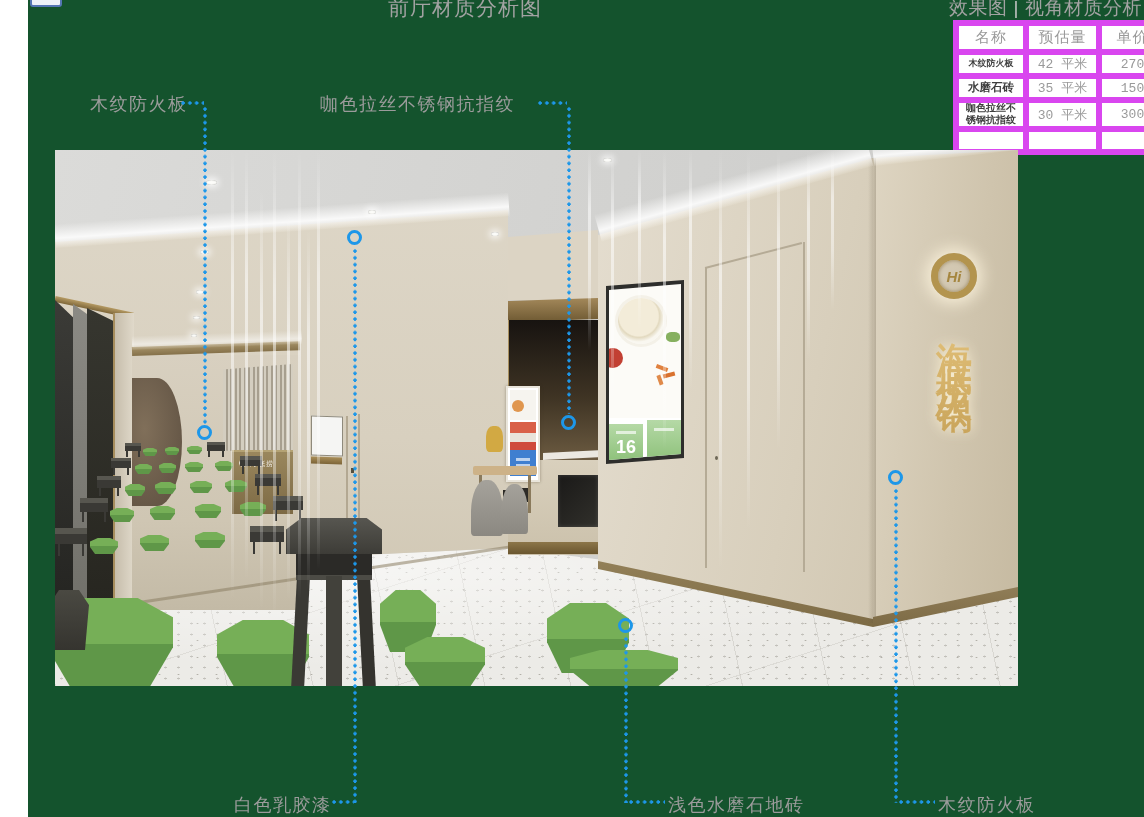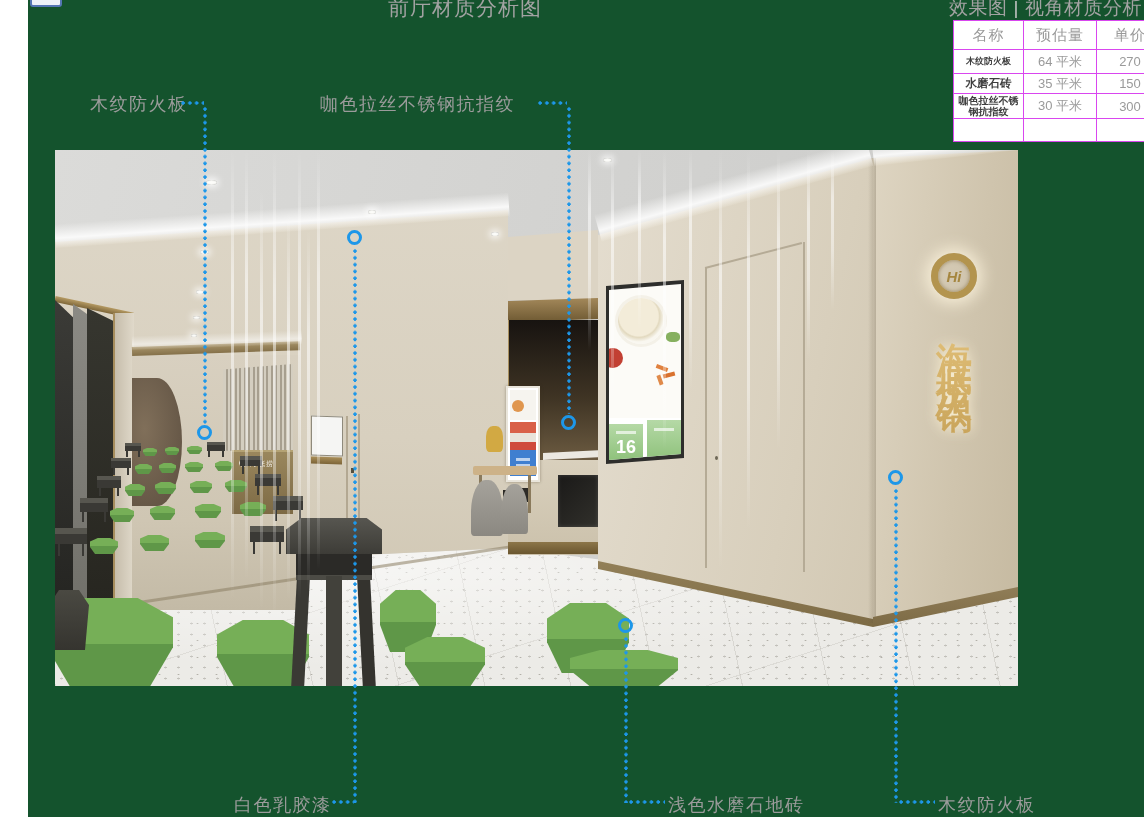--- a/index.html
+++ b/index.html
@@ -19,21 +19,21 @@
        background-image:radial-gradient(circle at 3px 2px,var(--blue) 1.5px,rgba(0,0,0,0) 1.8px);
        background-size:6.8px 4px;}
   .ring{position:absolute;width:9px;height:9px;border:3.5px solid var(--blue);border-radius:50%;background:transparent;}
   .co-label{position:absolute;color:var(--label);font-size:18px;letter-spacing:1.5px;white-space:nowrap;}
 
   
   .page-title{position:absolute;color:#a2a2a2;font-size:21px;letter-spacing:1px;white-space:nowrap;}
   .legend-title{position:absolute;color:#a2a2a2;font-size:19px;letter-spacing:0.5px;white-space:nowrap;}
   .legend-sep{color:#c4c4c4;padding:0 6px;font-weight:300;}
   table.mat{position:absolute;border-collapse:collapse;table-layout:fixed;background:#fff;}
-  table.mat td{border:1px solid #d946ef;text-align:center;vertical-align:middle;padding:0;overflow:hidden;}
+  table.mat td{border:6px solid #d946ef;text-align:center;vertical-align:middle;padding:0;overflow:hidden;font-family:Liberation Mono, monospace;}
   .mat .hd{color:#9a9a9a;font-size:15px;letter-spacing:1px;}
   .mat .nm{color:#3e3e3e;font-weight:bold;line-height:1.15;}
   .mat .vl{color:#9a9a9a;font-size:13px;}
   .edge-bar{position:absolute;background:#141414;}
   .corner-mark{position:absolute;border:2px solid #5576b4;border-radius:3px;background:#eef2f8;}
 
   
   #render{position:absolute;left:27px;top:150px;width:963px;height:536px;overflow:hidden;
           background:linear-gradient(105deg,#dbdbd9 0%,#d3d3d1 45%,#cbcbc9 100%);}
   .grain{background-image:repeating-linear-gradient(90deg,rgba(118,102,76,.07) 0 2px,rgba(0,0,0,0) 2px 6px);}
@@ -72,21 +72,21 @@
         <col style="width:67px">
       </colgroup>
     <tbody>
         <tr style="height:29px">
       <td class="hd">名称</td>
       <td class="hd">预估量</td>
       <td class="hd">单价</td>
     </tr>
     <tr style="height:24px">
       <td class="nm" style="font-size:9px">木纹防火板</td>
-      <td class="vl">64 平米</td>
+      <td class="vl">42 平米</td>
       <td class="vl">270</td>
     </tr>
     <tr style="height:20px">
       <td class="nm" style="font-size:11.5px">水磨石砖</td>
       <td class="vl">35 平米</td>
       <td class="vl">150</td>
     </tr>
     <tr style="height:25px">
       <td class="nm" style="font-size:10px;padding:0 4px;">咖色拉丝不锈钢抗指纹</td>
       <td class="vl">30 平米</td>

